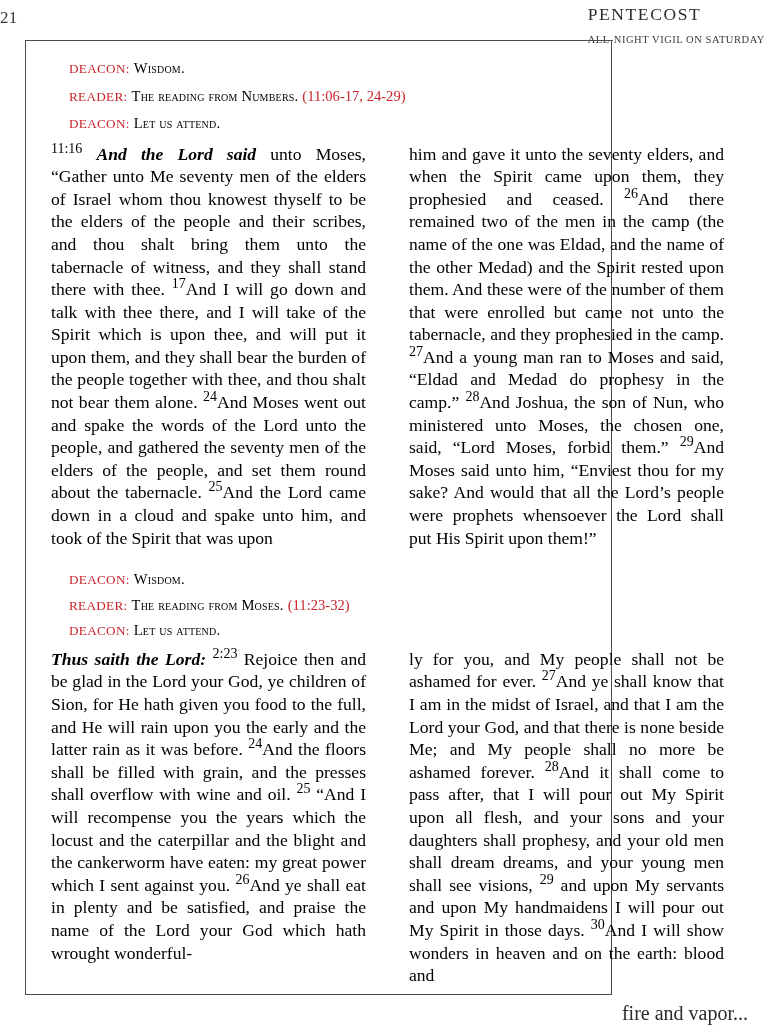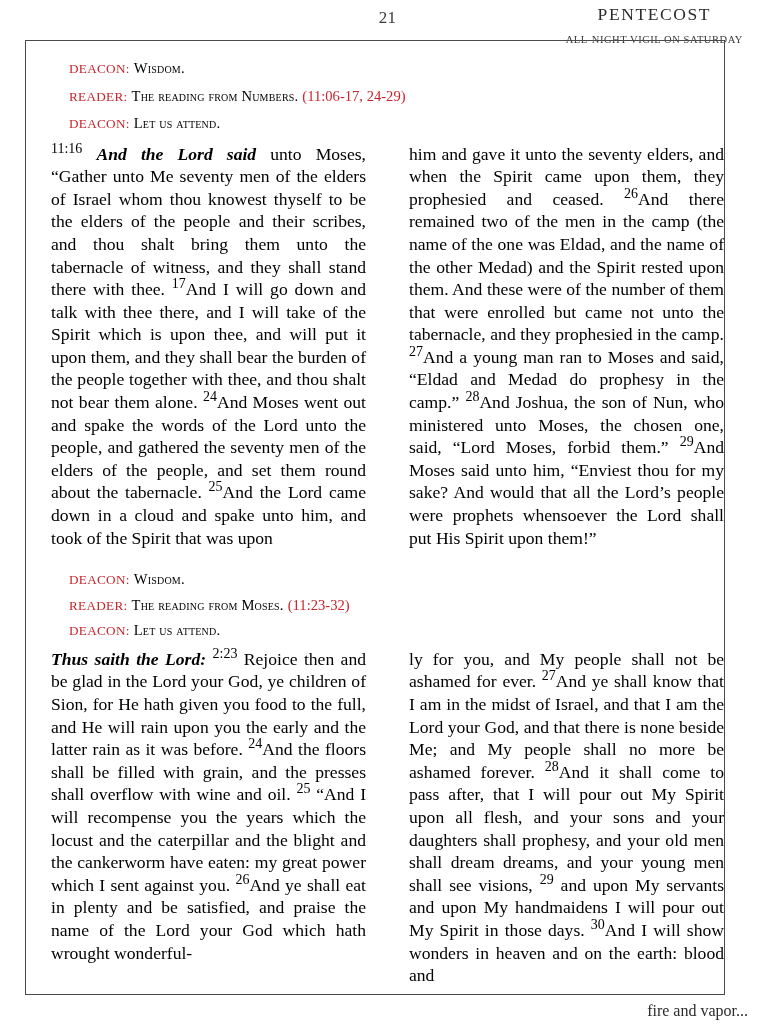--- a/index.html
+++ b/index.html
@@ -22,30 +22,29 @@
     left: 0;
     top: 0;
     width: 775px;
     height: 40px;
   }
   .folio {
     position: absolute;
     left: 0;
     top: 8px;
     width: 775px;
-    text-align: center;
     font-size: 17px;
     color: #3a3a3a;
     letter-spacing: 0.2px;
   }
   .head-right {
     position: absolute;
-    right: 32px;
+    right: 10px;
     top: 5px;
-    text-align: center;
+    text-align: left;
     line-height: 1.12;
   }
   .head-title {
     font-size: 17.5px;
     letter-spacing: 1.6px;
     color: #2b2b2b;
     font-variant: small-caps;
     text-transform: uppercase;
   }
   .head-sub {
@@ -54,21 +53,21 @@
     color: #3a3a3a;
     text-transform: uppercase;
     margin-top: 9px;
   }
 
   
   .text-frame {
     position: absolute;
     left: 25px;
     top: 40px;
-    width: 700px;
+    width: 587px;
     height: 955px;
     border: 1.2px solid #4a4a4a;
     box-sizing: border-box;
   }
   .frame-inner {
     position: absolute;
     left: 25px;
     top: 8px;
     width: 673px;
   }
@@ -120,21 +119,21 @@
     vertical-align: super;
     line-height: 0;
   }
   .lead { font-weight: bold; font-style: italic; }
 
   
   .catchword {
     position: absolute;
     right: 27px;
     top: 1002px;
-    font-size: 16px;
+    font-size: 20px;
     color: #2b2b2b;
   }
 </style>
 </head>
 <body>
 
 <div class="page-head">
   <div class="folio">21</div>
   <div class="head-right">
     <div class="head-title">PENTECOST</div>

